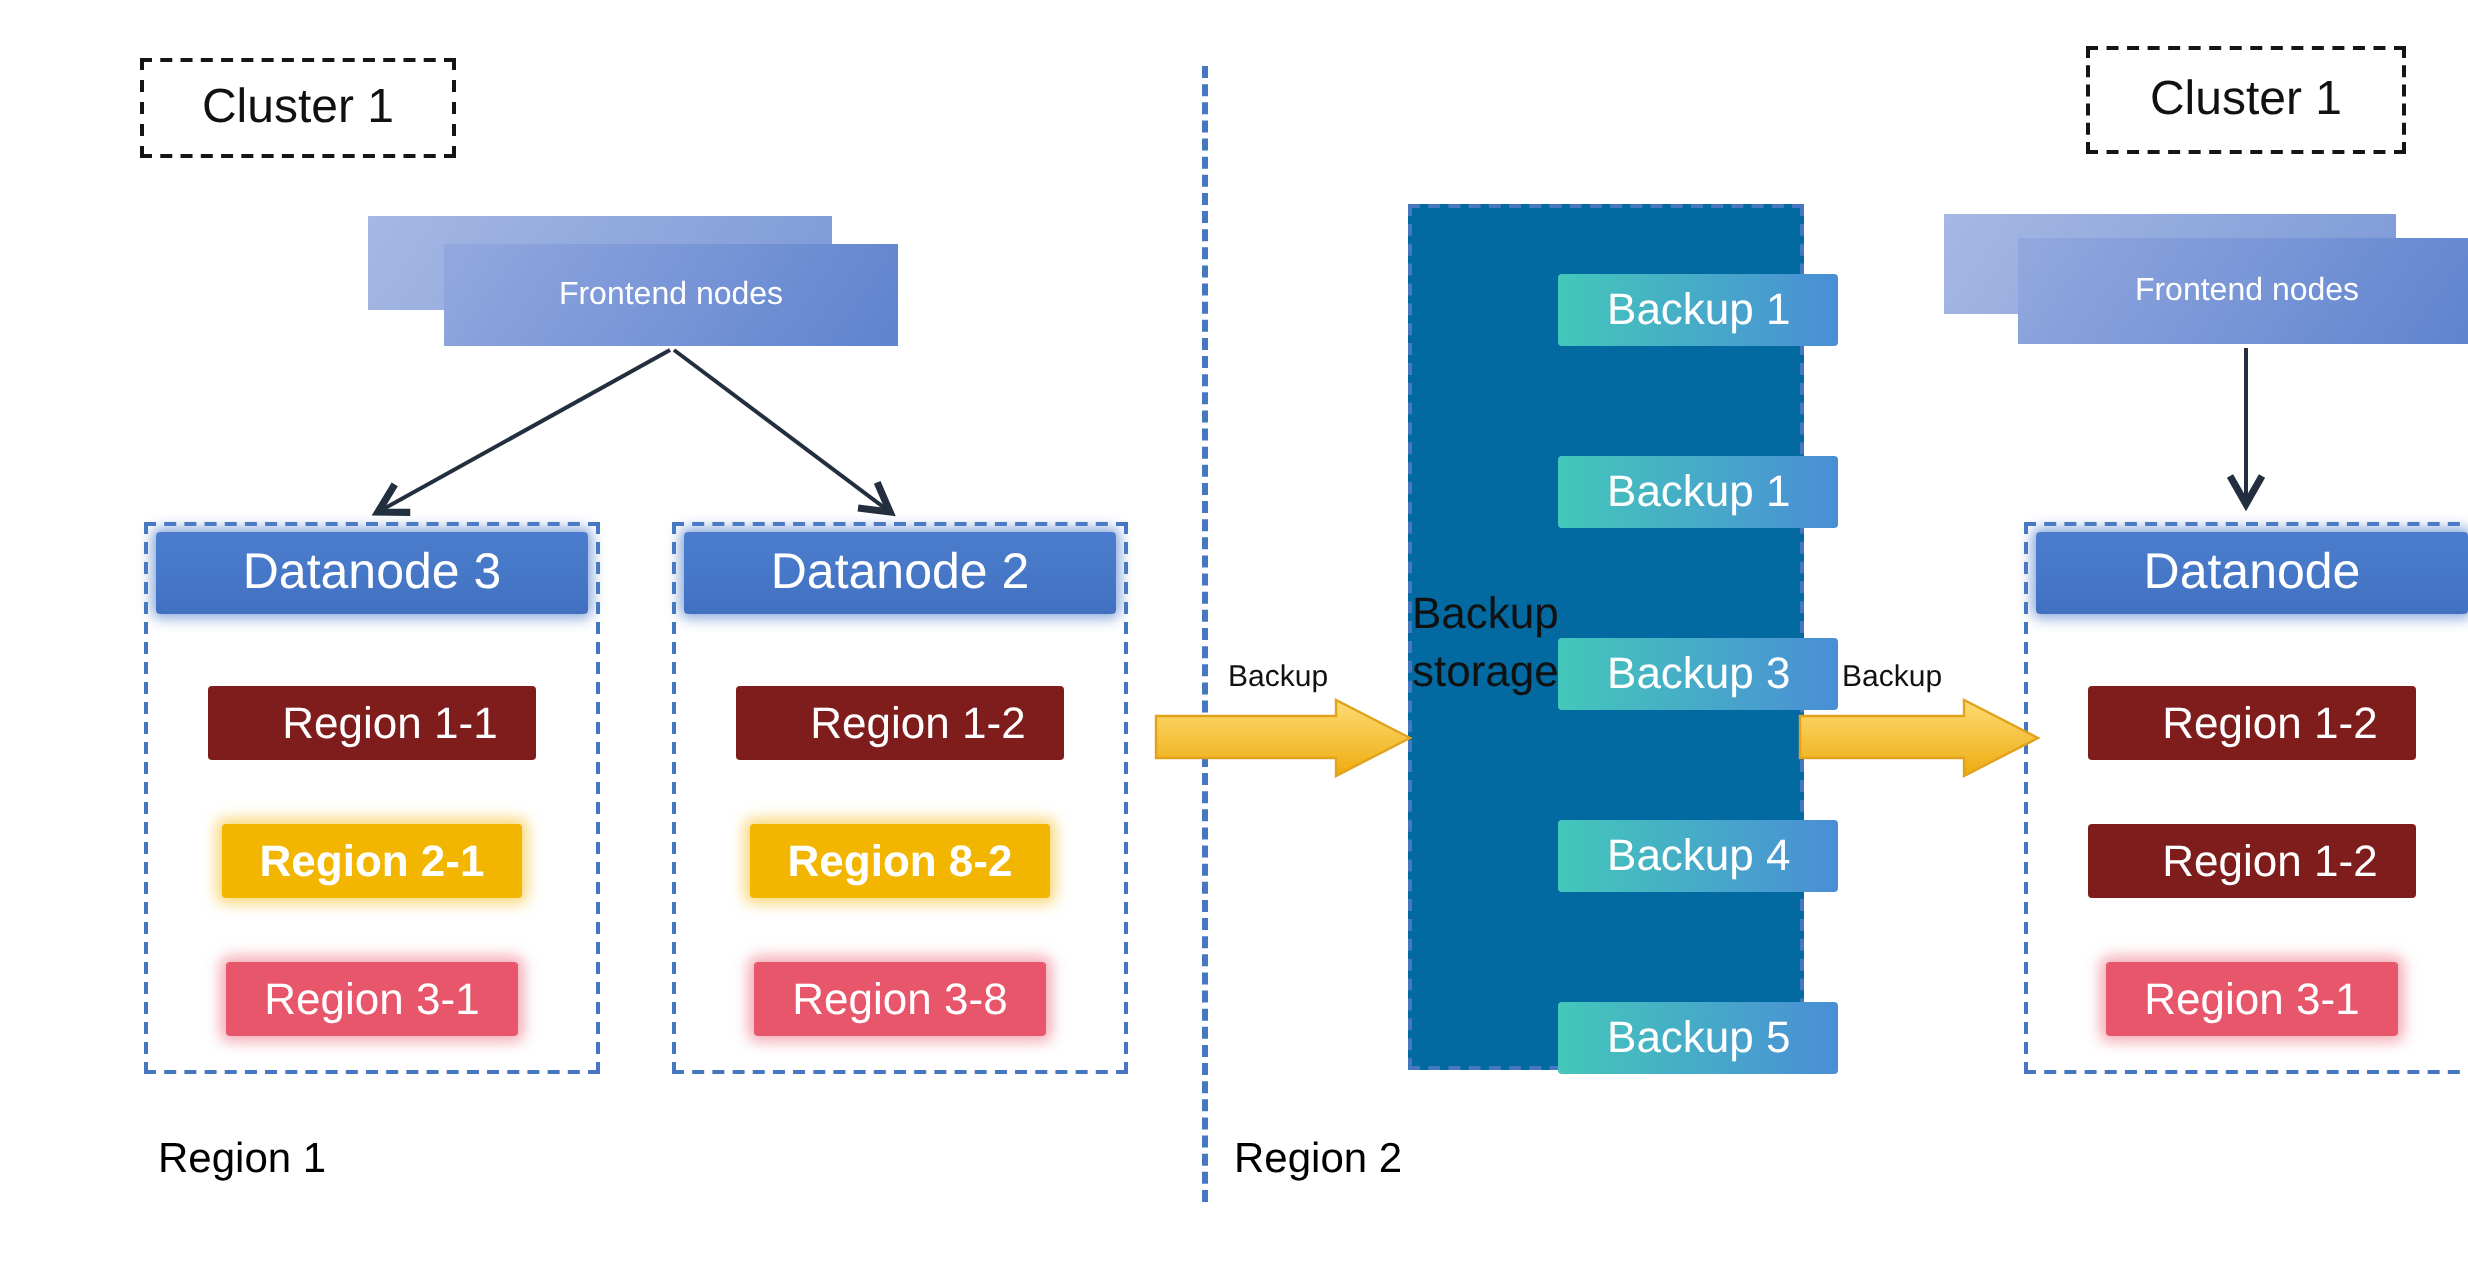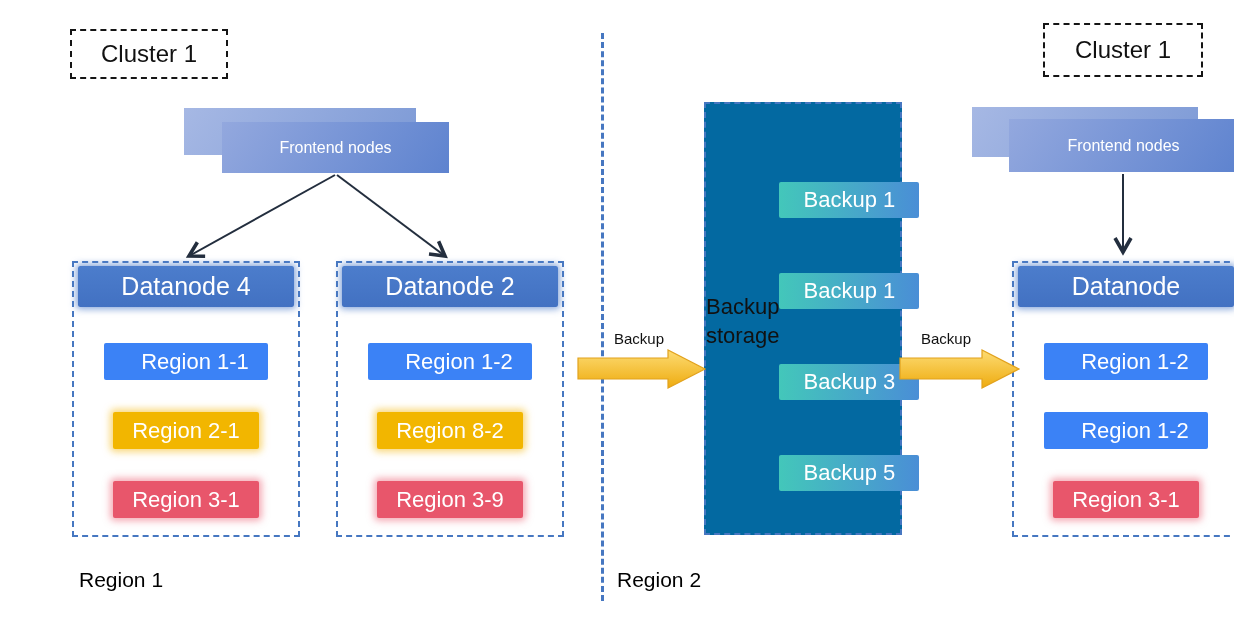--- a/index.html
+++ b/index.html
@@ -47,22 +47,22 @@
   }
   .regions{
     display:flex;flex-direction:column;align-items:center;
     padding-top:36px;gap:32px;
   }
   .region{
     height:37px;box-sizing:border-box;padding:0 19px;border-radius:2px;
     display:flex;align-items:center;justify-content:center;
     color:#fff;font-size:22px;white-space:nowrap;
   }
-  .region[data-color="green"]{background:#3b82f6;padding-left:37px;}
-  .region[data-color="yellow"]{background:#F2B600;box-shadow:0 0 7px 3px rgba(244,184,20,0.55);}
+  .region[data-color="green"]{background:#7f1d1d;padding-left:37px;}
+  .region[data-color="yellow"]{background:#F2B600;box-shadow:0 0 7px 3px rgba(244,184,20,0.55);font-weight:bold;}
   .region[data-color="red"]{background:#E8566B;box-shadow:0 0 7px 3px rgba(235,90,110,0.5);}
 
   
   .divider{
     position:absolute;left:557px;top:33px;height:568px;width:0;
     border-left:3px dashed #4677C1;
   }
 
   
   .backup-storage{
@@ -121,45 +121,46 @@
   <div class="fe-front fe1-front">
     <span>Frontend nodes</span>
   </div>
 
   <div class="fe-back fe2-back"></div>
   <div class="fe-front fe2-front">
     <span>Frontend nodes</span>
   </div>
 
   <div class="datanode dn1">
-    <div class="dn-header">Datanode 4</div>
+    <div class="dn-header">Datanode 3</div>
     <div class="regions">
       <div class="region" data-color="green">Region 1-1</div>
       <div class="region" data-color="yellow">Region 2-1</div>
       <div class="region" data-color="red">Region 3-1</div>
     </div>
   </div>
 
   <div class="datanode dn2">
     <div class="dn-header">Datanode 2</div>
     <div class="regions">
       <div class="region" data-color="green">Region 1-2</div>
       <div class="region" data-color="yellow">Region 8-2</div>
-      <div class="region" data-color="red">Region 3-9</div>
+      <div class="region" data-color="red">Region 3-8</div>
     </div>
   </div>
 
   <div class="divider"></div>
 
   <div class="backup-storage">
     <div class="bs-title">Backup storage</div>
     <div class="backup-items">
       <div class="backup-item">Backup 1</div>
       <div class="backup-item">Backup 1</div>
       <div class="backup-item">Backup 3</div>
+      <div class="backup-item">Backup 4</div>
       <div class="backup-item">Backup 5</div>
     </div>
   </div>
 
   <div class="datanode dn3">
     <div class="dn-header">Datanode</div>
     <div class="regions">
       <div class="region" data-color="green">Region 1-2</div>
       <div class="region" data-color="green">Region 1-2</div>
       <div class="region" data-color="red">Region 3-1</div>

